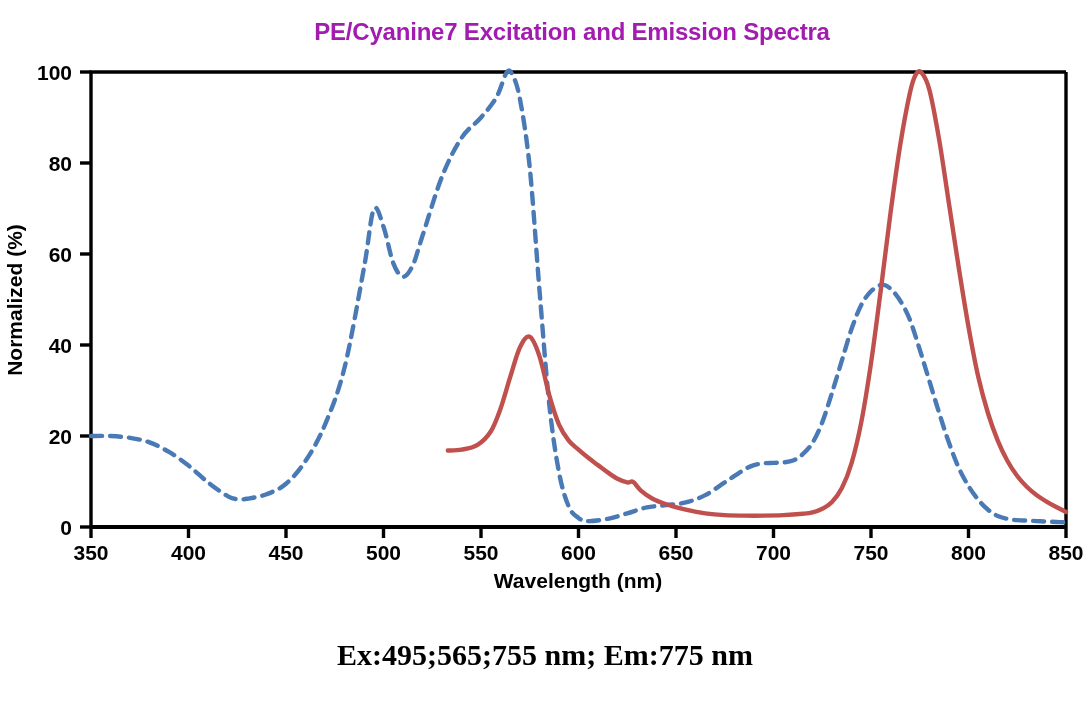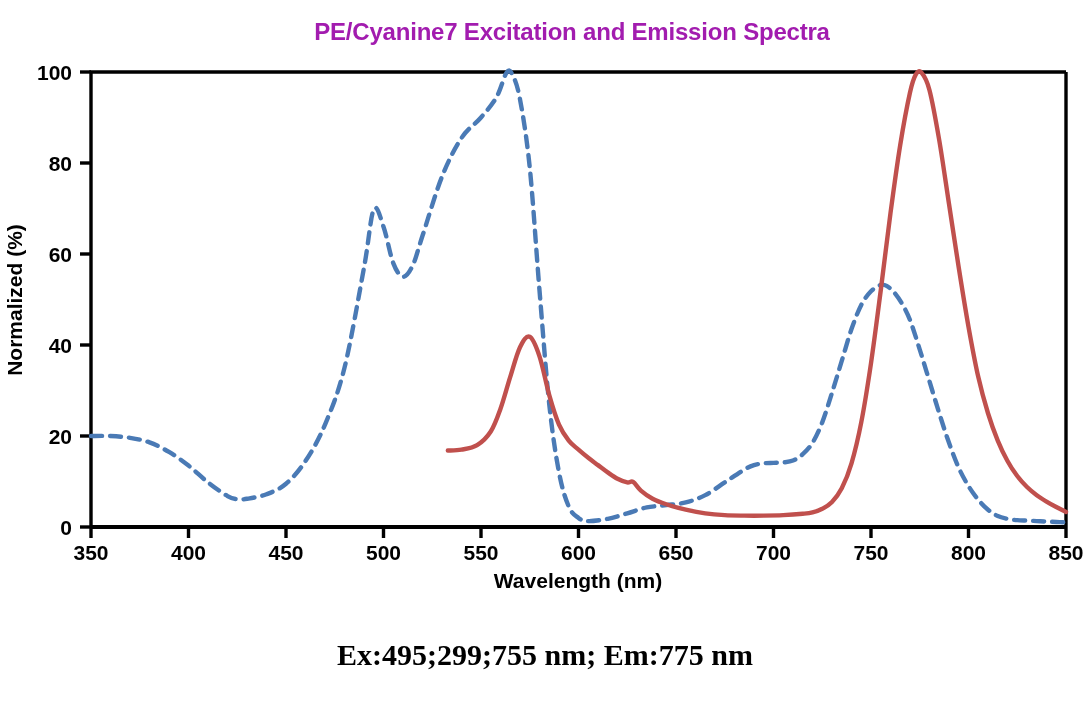--- a/index.html
+++ b/index.html
@@ -116,15 +116,15 @@
         <text x="72" y="80" text-anchor="end" class="tick-label">100</text>
       </g>
     <g id="series-layer">
         <path d="M 91.00 436.00 C 94.25 436.00 104.00 435.70 110.50 436.00 C 117.00 436.30 123.50 436.76 130.00 437.82 C 136.50 438.88 143.00 440.02 149.50 442.37 C 156.00 444.72 162.50 448.06 169.00 451.93 C 175.50 455.79 182.00 460.49 188.50 465.57 C 195.00 470.66 201.50 477.33 208.00 482.41 C 214.50 487.49 222.63 493.25 227.50 496.06 C 232.38 498.87 234.00 498.79 237.25 499.25 C 240.50 499.70 242.13 499.62 247.00 498.79 C 251.88 497.96 260.00 496.74 266.50 494.24 C 273.00 491.74 279.50 489.31 286.00 483.77 C 292.50 478.24 299.00 470.88 305.50 461.02 C 312.00 451.17 318.50 440.17 325.00 424.63 C 331.50 409.08 338.00 393.91 344.50 367.75 C 351.00 341.59 359.13 294.04 364.00 267.65 C 368.88 241.26 370.50 216.24 373.75 209.41 C 377.00 202.59 380.25 217.75 383.50 226.70 C 386.75 235.65 390.00 254.76 393.25 263.10 C 396.50 271.44 399.75 276.37 403.00 276.75 C 406.25 277.13 409.50 272.20 412.75 265.38 C 416.00 258.55 417.63 250.59 422.50 235.80 C 427.38 221.01 435.50 192.95 442.00 176.65 C 448.50 160.35 455.00 147.83 461.50 137.98 C 468.00 128.12 475.15 124.33 481.00 117.50 C 486.85 110.67 492.38 104.46 496.60 97.03 C 500.82 89.59 503.75 76.70 506.35 72.91 C 508.95 69.12 509.93 69.88 512.20 74.27 C 514.48 78.67 517.08 83.75 520.00 99.30 C 522.92 114.85 526.50 135.70 529.75 167.55 C 533.00 199.40 536.25 250.97 539.50 290.40 C 542.75 329.83 546.00 373.82 549.25 404.15 C 552.50 434.48 555.75 455.34 559.00 472.40 C 562.25 489.46 565.50 498.94 568.75 506.52 C 572.00 514.11 575.25 515.47 578.50 517.90 C 581.75 520.33 583.38 520.93 588.25 521.09 C 593.13 521.24 601.25 520.10 607.75 518.81 C 614.25 517.52 620.75 515.25 627.25 513.35 C 633.75 511.45 640.25 508.80 646.75 507.44 C 653.25 506.07 659.75 505.99 666.25 505.16 C 672.75 504.33 679.25 504.10 685.75 502.43 C 692.25 500.76 698.75 498.49 705.25 495.15 C 711.75 491.81 718.25 486.66 724.75 482.41 C 731.25 478.16 739.38 472.55 744.25 469.67 C 749.13 466.79 750.75 466.18 754.00 465.12 C 757.25 464.06 760.50 463.68 763.75 463.30 C 767.00 462.92 770.25 463.00 773.50 462.85 C 776.75 462.69 780.00 462.77 783.25 462.39 C 786.50 462.01 789.75 461.94 793.00 460.57 C 796.25 459.20 799.50 457.16 802.75 454.20 C 806.00 451.24 809.25 448.13 812.50 442.82 C 815.75 437.52 819.00 430.69 822.25 422.35 C 825.50 414.01 828.75 403.01 832.00 392.77 C 835.25 382.54 838.50 371.54 841.75 360.93 C 845.00 350.31 848.25 338.40 851.50 329.07 C 854.75 319.75 858.00 311.25 861.25 304.96 C 864.50 298.67 867.75 294.65 871.00 291.31 C 874.25 287.97 878.15 285.85 880.75 284.94 C 883.35 284.03 884.32 284.56 886.60 285.85 C 888.87 287.14 891.80 289.64 894.40 292.67 C 897.00 295.71 899.60 299.50 902.20 304.05 C 904.80 308.60 907.08 312.39 910.00 319.98 C 912.92 327.56 916.50 339.31 919.75 349.55 C 923.00 359.79 926.25 370.78 929.50 381.40 C 932.75 392.02 936.00 403.01 939.25 413.25 C 942.50 423.49 945.75 433.72 949.00 442.82 C 952.25 451.93 955.50 460.65 958.75 467.85 C 962.00 475.05 965.25 480.74 968.50 486.05 C 971.75 491.36 975.00 495.76 978.25 499.70 C 981.50 503.64 984.75 506.98 988.00 509.71 C 991.25 512.44 994.50 514.56 997.75 516.08 C 1001.00 517.60 1004.25 518.13 1007.50 518.81 C 1010.75 519.49 1014.00 519.87 1017.25 520.17 C 1020.50 520.48 1023.75 520.48 1027.00 520.63 C 1030.25 520.78 1033.50 520.93 1036.75 521.09 C 1040.00 521.24 1043.25 521.39 1046.50 521.54 C 1049.75 521.69 1053.00 521.84 1056.25 522.00 C 1059.50 522.15 1064.38 522.37 1066.00 522.45" fill="none" stroke="#4a7ab5" stroke-width="4.4" stroke-linecap="round" stroke-linejoin="round" stroke-dasharray="11 8"></path>
         <path d="M 447.85 450.56 C 450.13 450.41 456.63 450.56 461.50 449.65 C 466.38 448.74 472.23 448.13 477.10 445.10 C 481.98 442.07 486.85 437.52 490.75 431.45 C 494.65 425.38 497.25 417.80 500.50 408.70 C 503.75 399.60 507.00 387.09 510.25 376.85 C 513.50 366.61 516.75 353.95 520.00 347.27 C 523.25 340.60 526.50 335.29 529.75 336.81 C 533.00 338.33 536.25 346.67 539.50 356.38 C 542.75 366.08 546.00 383.68 549.25 395.05 C 552.50 406.43 555.75 417.04 559.00 424.63 C 562.25 432.21 565.50 436.38 568.75 440.55 C 572.00 444.72 575.25 446.77 578.50 449.65 C 581.75 452.53 585.00 455.26 588.25 457.84 C 591.50 460.42 594.75 462.69 598.00 465.12 C 601.25 467.55 604.50 470.13 607.75 472.40 C 611.00 474.67 614.25 477.10 617.50 478.77 C 620.75 480.44 624.65 481.88 627.25 482.41 C 629.85 482.94 630.83 480.59 633.10 481.95 C 635.38 483.32 637.65 487.79 640.90 490.60 C 644.15 493.41 648.37 496.52 652.60 498.79 C 656.82 501.06 660.73 502.43 666.25 504.25 C 671.77 506.07 679.25 508.19 685.75 509.71 C 692.25 511.23 698.75 512.44 705.25 513.35 C 711.75 514.26 718.25 514.79 724.75 515.17 C 731.25 515.55 737.75 515.55 744.25 515.63 C 750.75 515.70 757.25 515.70 763.75 515.63 C 770.25 515.55 776.75 515.47 783.25 515.17 C 789.75 514.87 797.88 514.26 802.75 513.80 C 807.63 513.35 809.25 513.27 812.50 512.44 C 815.75 511.61 819.00 510.54 822.25 508.80 C 825.50 507.06 828.75 505.39 832.00 501.98 C 835.25 498.56 838.50 494.77 841.75 488.32 C 845.00 481.88 848.25 474.30 851.50 463.30 C 854.75 452.30 858.00 439.03 861.25 422.35 C 864.50 405.67 867.75 385.19 871.00 363.20 C 874.25 341.21 877.50 315.42 880.75 290.40 C 884.00 265.38 887.25 237.32 890.50 213.05 C 893.75 188.78 897.00 164.90 900.25 144.80 C 903.50 124.70 907.40 104.23 910.00 92.48 C 912.60 80.72 913.90 77.54 915.85 74.27 C 917.80 71.01 919.42 70.26 921.70 72.91 C 923.97 75.56 926.58 78.98 929.50 90.20 C 932.42 101.42 936.00 121.29 939.25 140.25 C 942.50 159.21 945.75 182.72 949.00 203.95 C 952.25 225.18 955.50 247.18 958.75 267.65 C 962.00 288.13 965.25 308.60 968.50 326.80 C 971.75 345.00 975.00 362.44 978.25 376.85 C 981.50 391.26 984.75 402.63 988.00 413.25 C 991.25 423.87 994.50 432.59 997.75 440.55 C 1001.00 448.51 1004.25 455.11 1007.50 461.02 C 1010.75 466.94 1014.00 471.72 1017.25 476.04 C 1020.50 480.36 1023.75 483.77 1027.00 486.96 C 1030.25 490.14 1033.50 492.72 1036.75 495.15 C 1040.00 497.58 1043.25 499.55 1046.50 501.52 C 1049.75 503.49 1053.00 505.24 1056.25 506.98 C 1059.50 508.72 1064.38 511.15 1066.00 511.99" fill="none" stroke="#c0504d" stroke-width="4.4" stroke-linecap="round" stroke-linejoin="round"></path>
       </g>
     <text id="x-axis-title" class="axis-label" x="578" y="588" text-anchor="middle">Wavelength (nm)</text>
     <text id="y-axis-title" class="axis-label" x="22" y="300" text-anchor="middle" transform="rotate(-90 22 300)">Normalized (%)</text>
   </svg>
 
-  <div id="chart-caption">Ex:495;299;755 nm; Em:775 nm</div>
+  <div id="chart-caption">Ex:495;565;755 nm; Em:775 nm</div>
 
 </div>
 
 </body></html>

